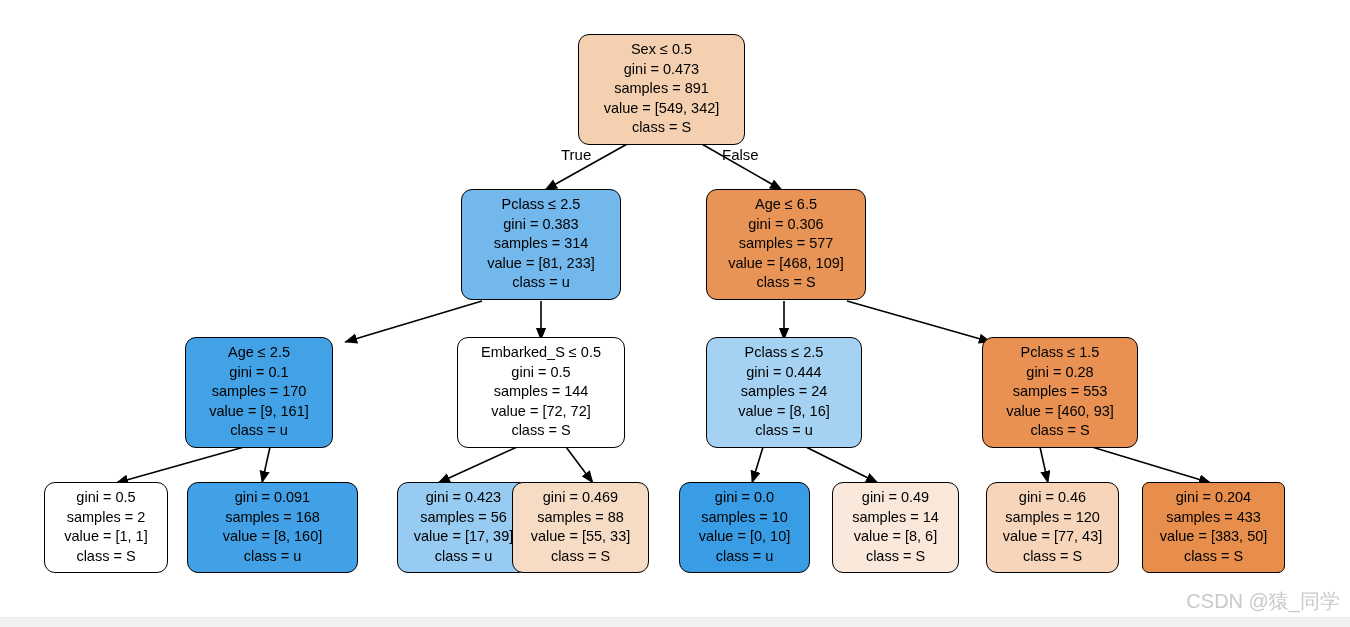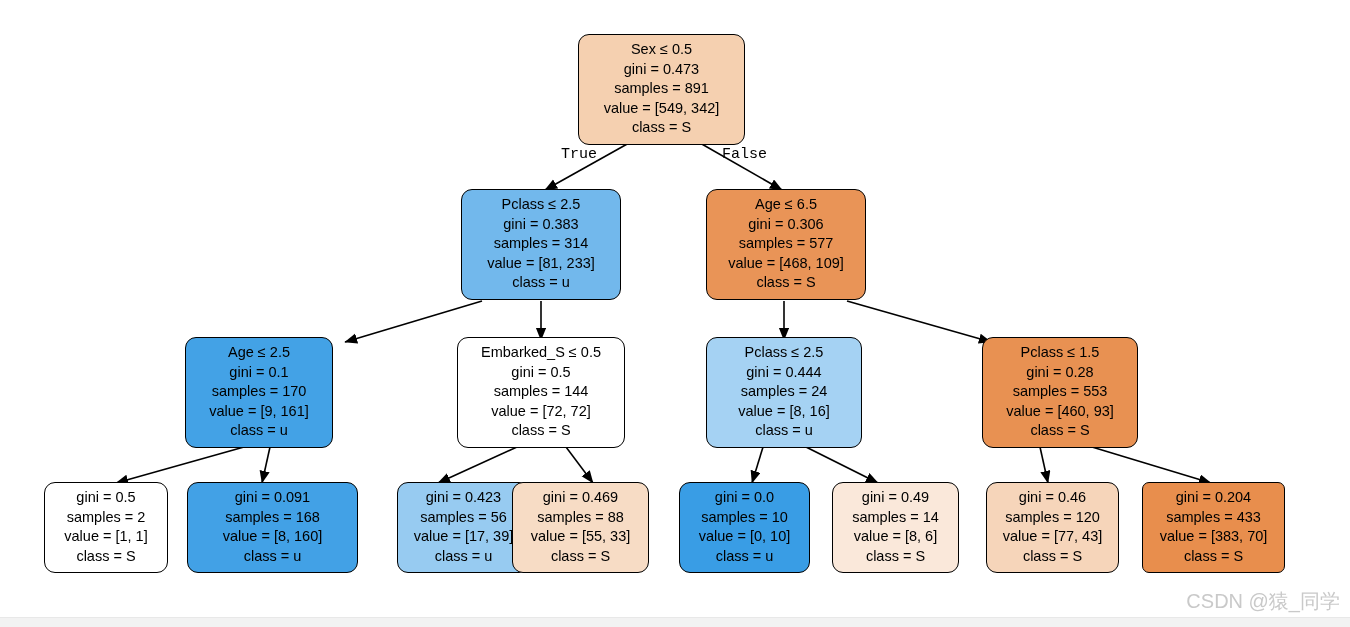--- a/index.html
+++ b/index.html
@@ -39,21 +39,20 @@
     white-space: nowrap;
   }
   .node .ln {
     display: block;
   }
   .edge-label {
     position: absolute;
     font-size: 15px;
     color: #000000;
     white-space: nowrap;
-    font-family: Liberation Mono, monospace;
   }
   #watermark {
     position: absolute;
     right: 10px;
     bottom: 12px;
     font-size: 20px;
     color: #c9c9c9;
     white-space: nowrap;
   }
   #bottom-rule {
@@ -199,20 +198,20 @@
   <div class="node" style="left:986px; top:482px; width:133px; background:#f6d5ba;">
     <span class="ln">gini = 0.46</span>
     <span class="ln">samples = 120</span>
     <span class="ln">value = [77, 43]</span>
     <span class="ln">class = S</span>
   </div>
 
   <div class="node" style="left:1142px; top:482px; width:143px; background:#e88e4d;border-radius:7px;">
     <span class="ln">gini = 0.204</span>
     <span class="ln">samples = 433</span>
-    <span class="ln">value = [383, 70]</span>
+    <span class="ln">value = [383, 50]</span>
     <span class="ln">class = S</span>
   </div>
 
   <div id="bottom-rule"></div>
   <div id="watermark">CSDN @猿_同学</div>
 
 </div>
 
 </body></html>

